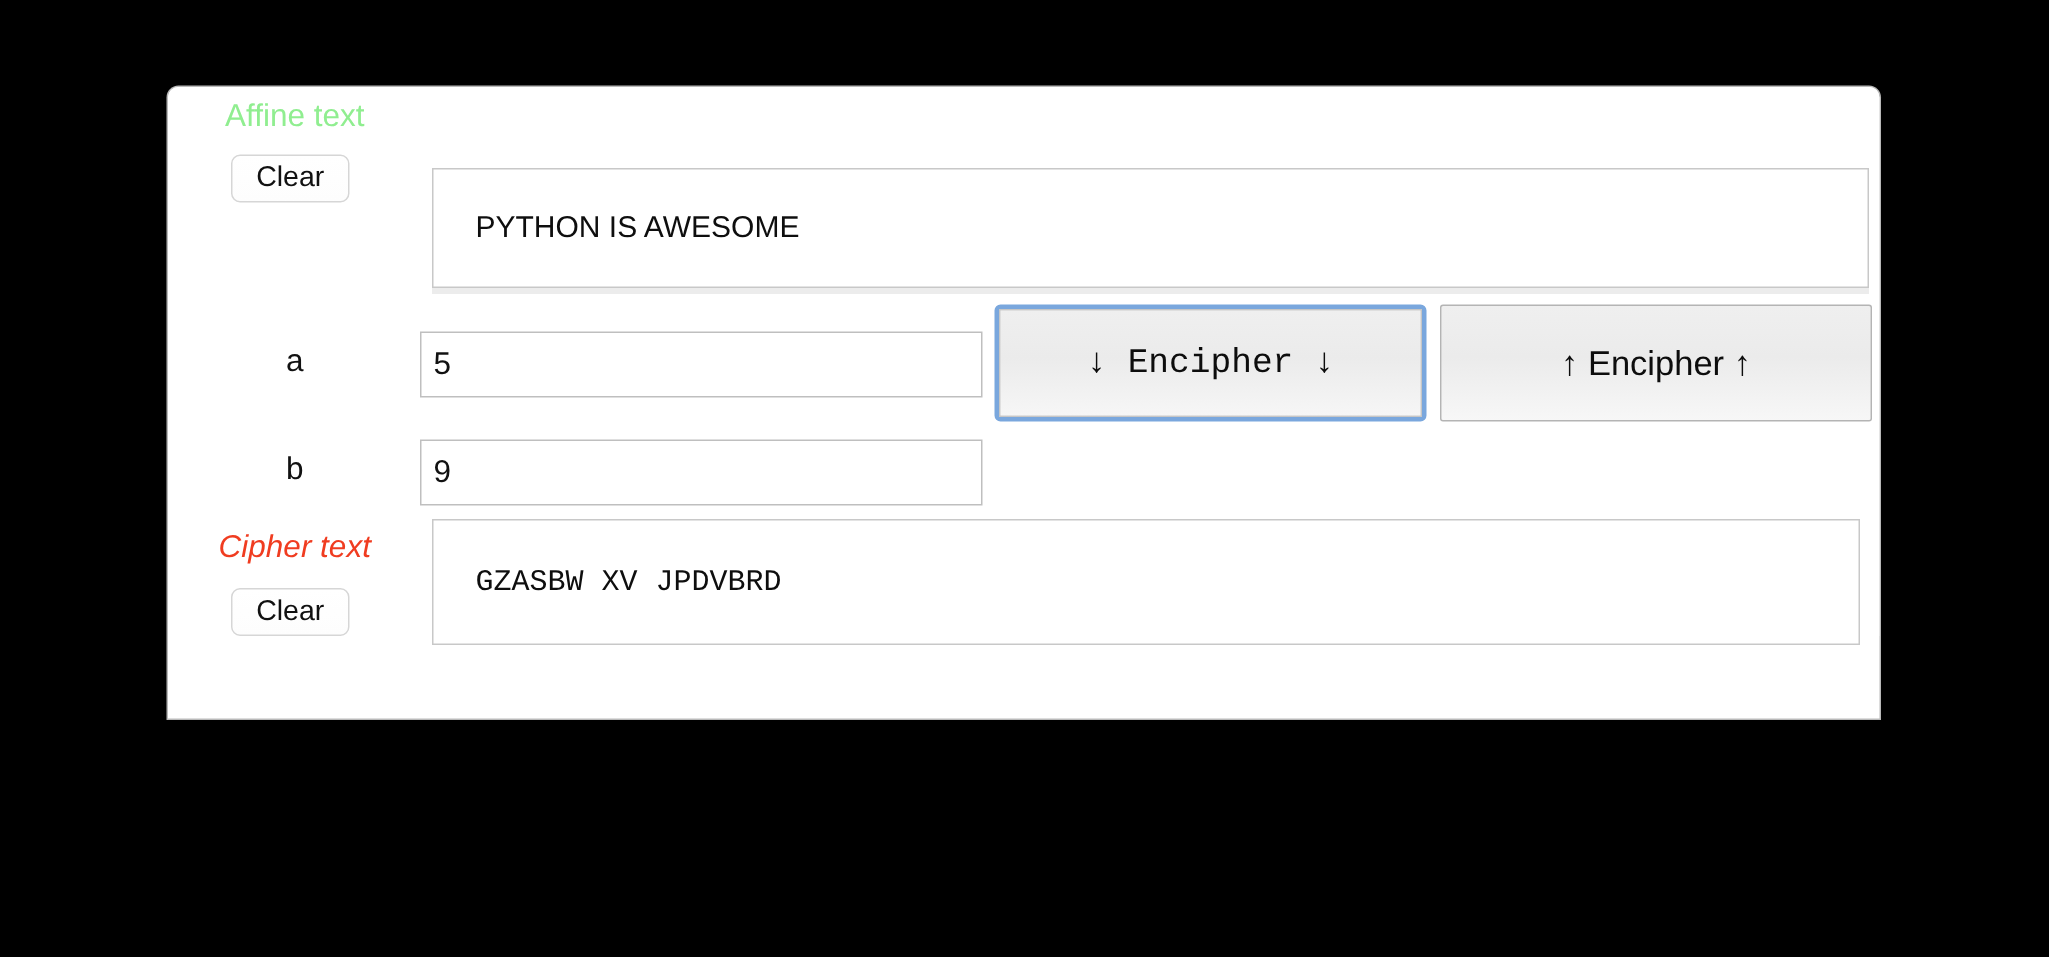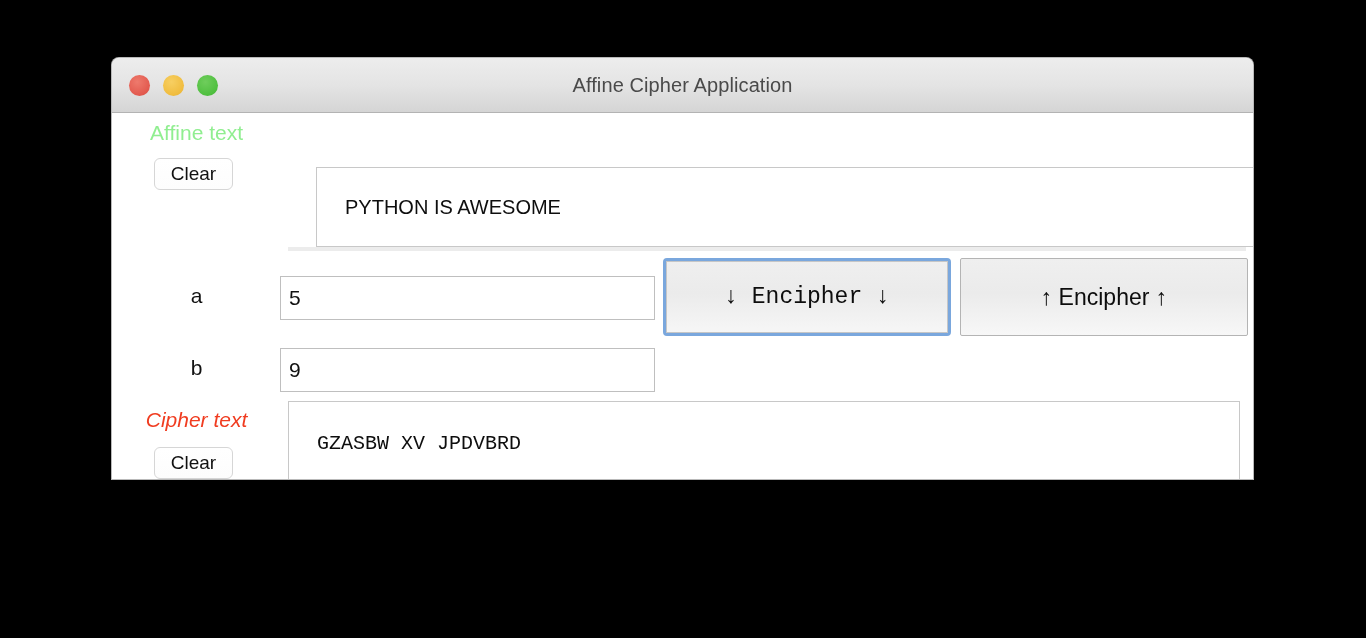--- a/index.html
+++ b/index.html
@@ -116,21 +116,20 @@
     background: #ffffff;
     border: 1px solid #c8c8c8;
     outline: none;
     resize: none;
     font-size: 20px;
     color: #0e0e0e;
     padding: 28px 0 0 28px;
     font-family: "Liberation Sans", sans-serif;
     line-height: 1.1;
     overflow: hidden;
-    margin-left: 28px;
   }
 
   
   #plain-shadow {
     position: absolute;
     left: 176px;
     top: 134px;
     width: 958px;
     height: 4px;
     background: #ececec;
@@ -288,28 +287,20 @@
     z-index: -1;
   }
 </style>
 </head>
 <body>
 
 <div id="screen">
 
   <div id="window">
 
-    <div id="titlebar">
-      <div class="traffic-lights">
-        <span class="light light-close"></span>
-        <span class="light light-min"></span>
-        <span class="light light-max"></span>
-      </div>
-      <div id="window-title">Affine Cipher Application</div>
-    </div>
 
     <div id="content">
 
       <div id="label-plain">Affine text</div>
       <button id="btn-clear-plain">Clear</button>
       <div id="plain-shadow"></div>
       <textarea id="textarea-plain" placeholder="" style="">PYTHON IS AWESOME</textarea>
 
       <div id="label-a">a</div>
       <input id="input-a" type="text" value="5" style="">

